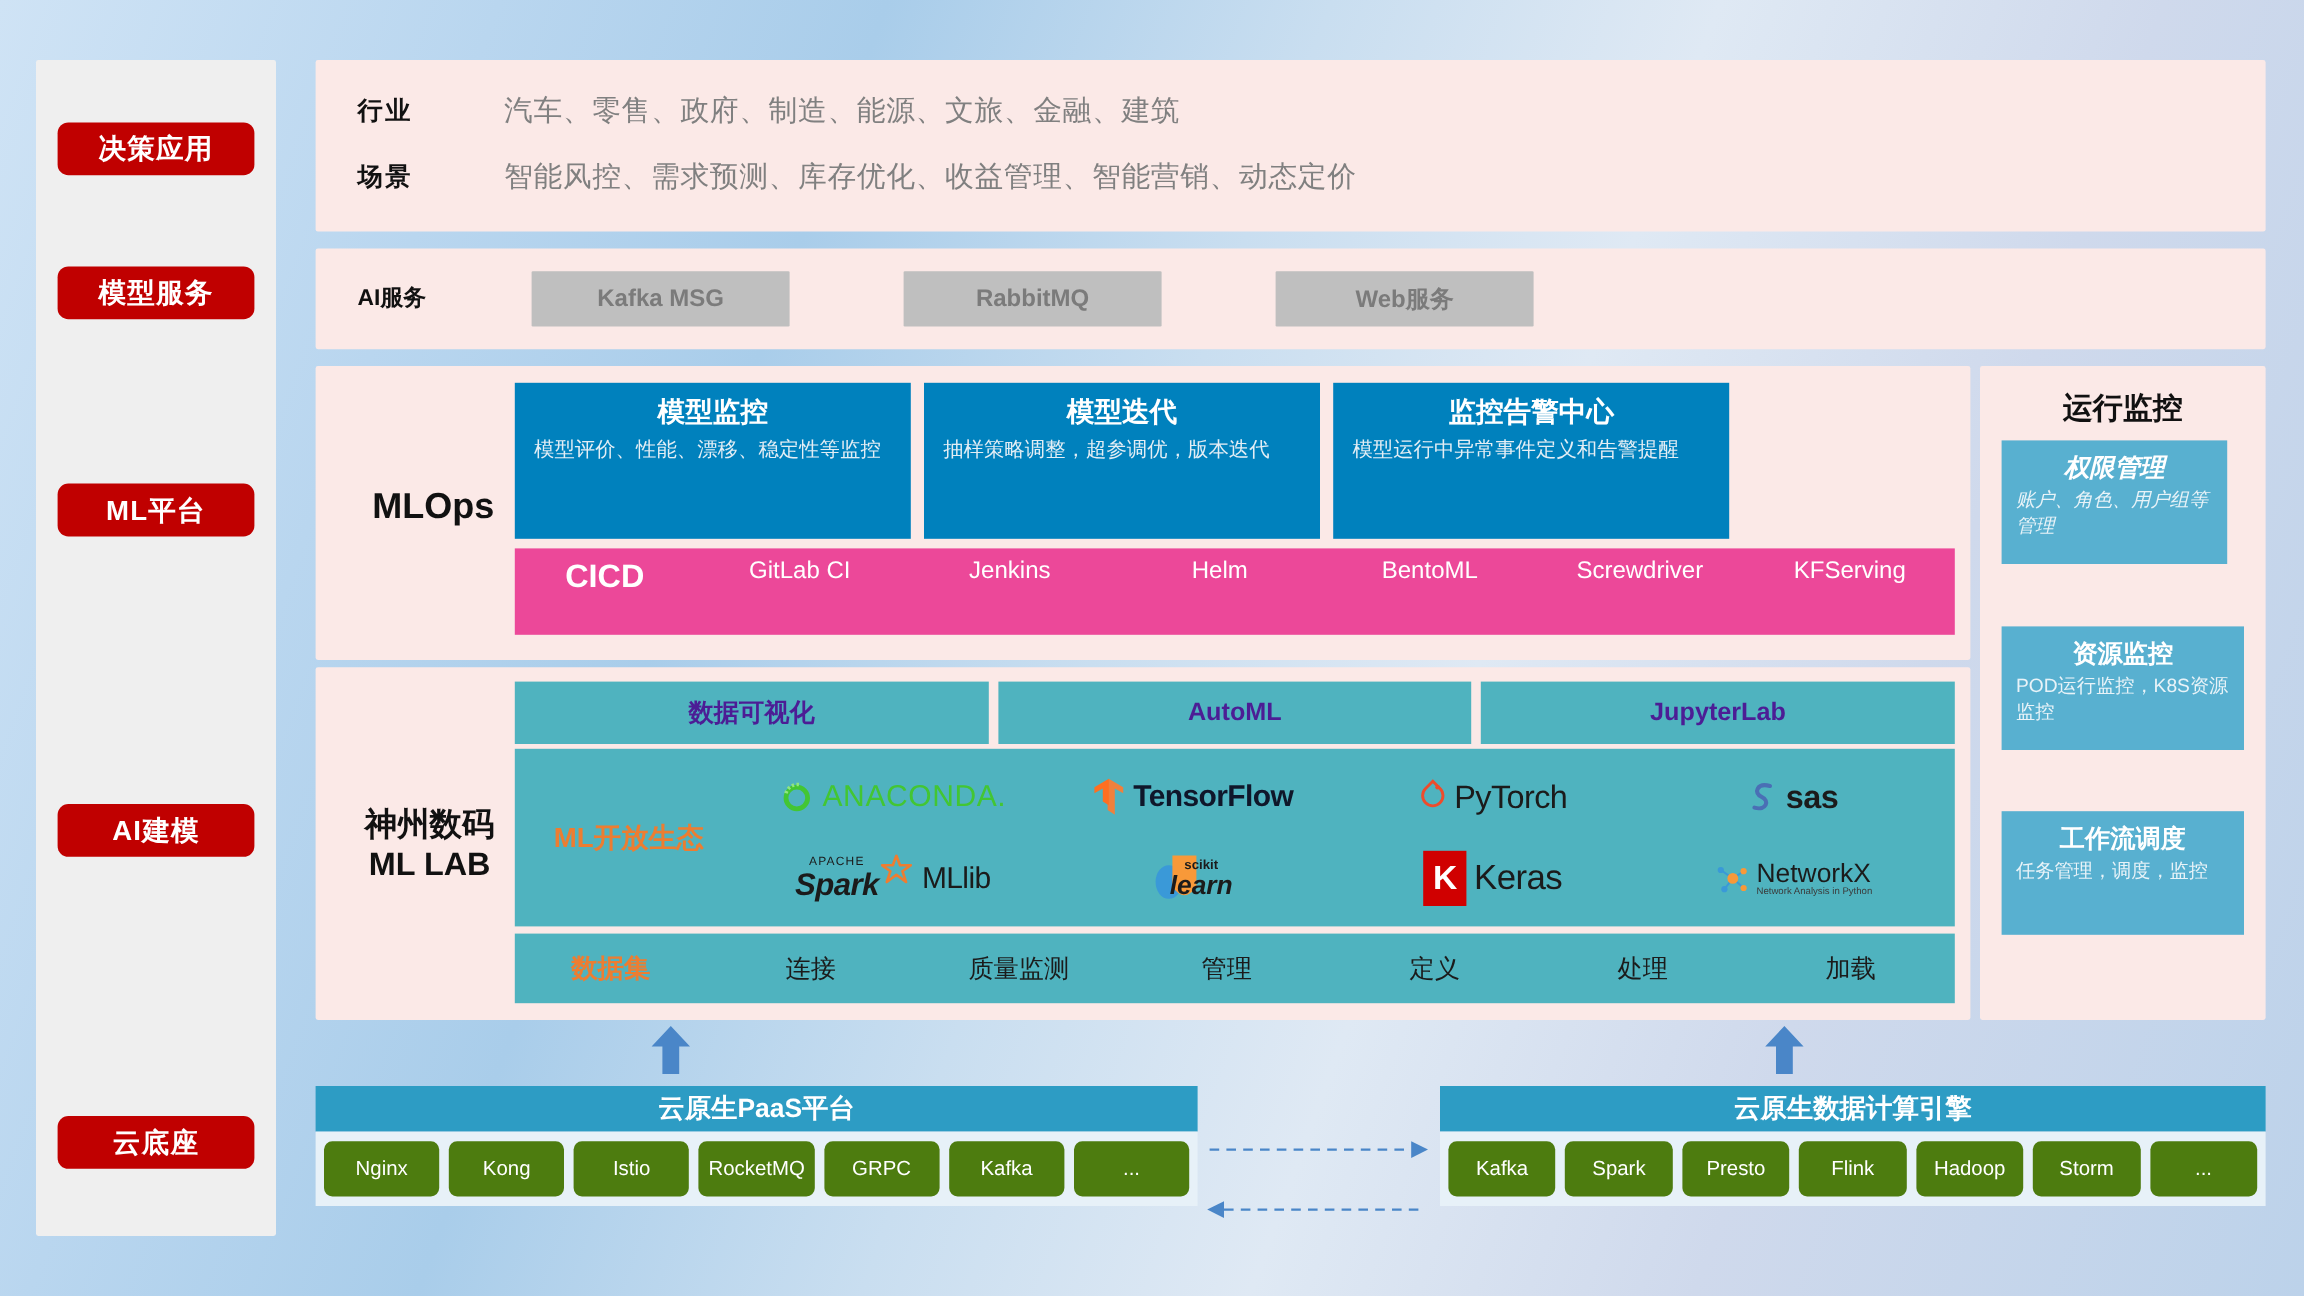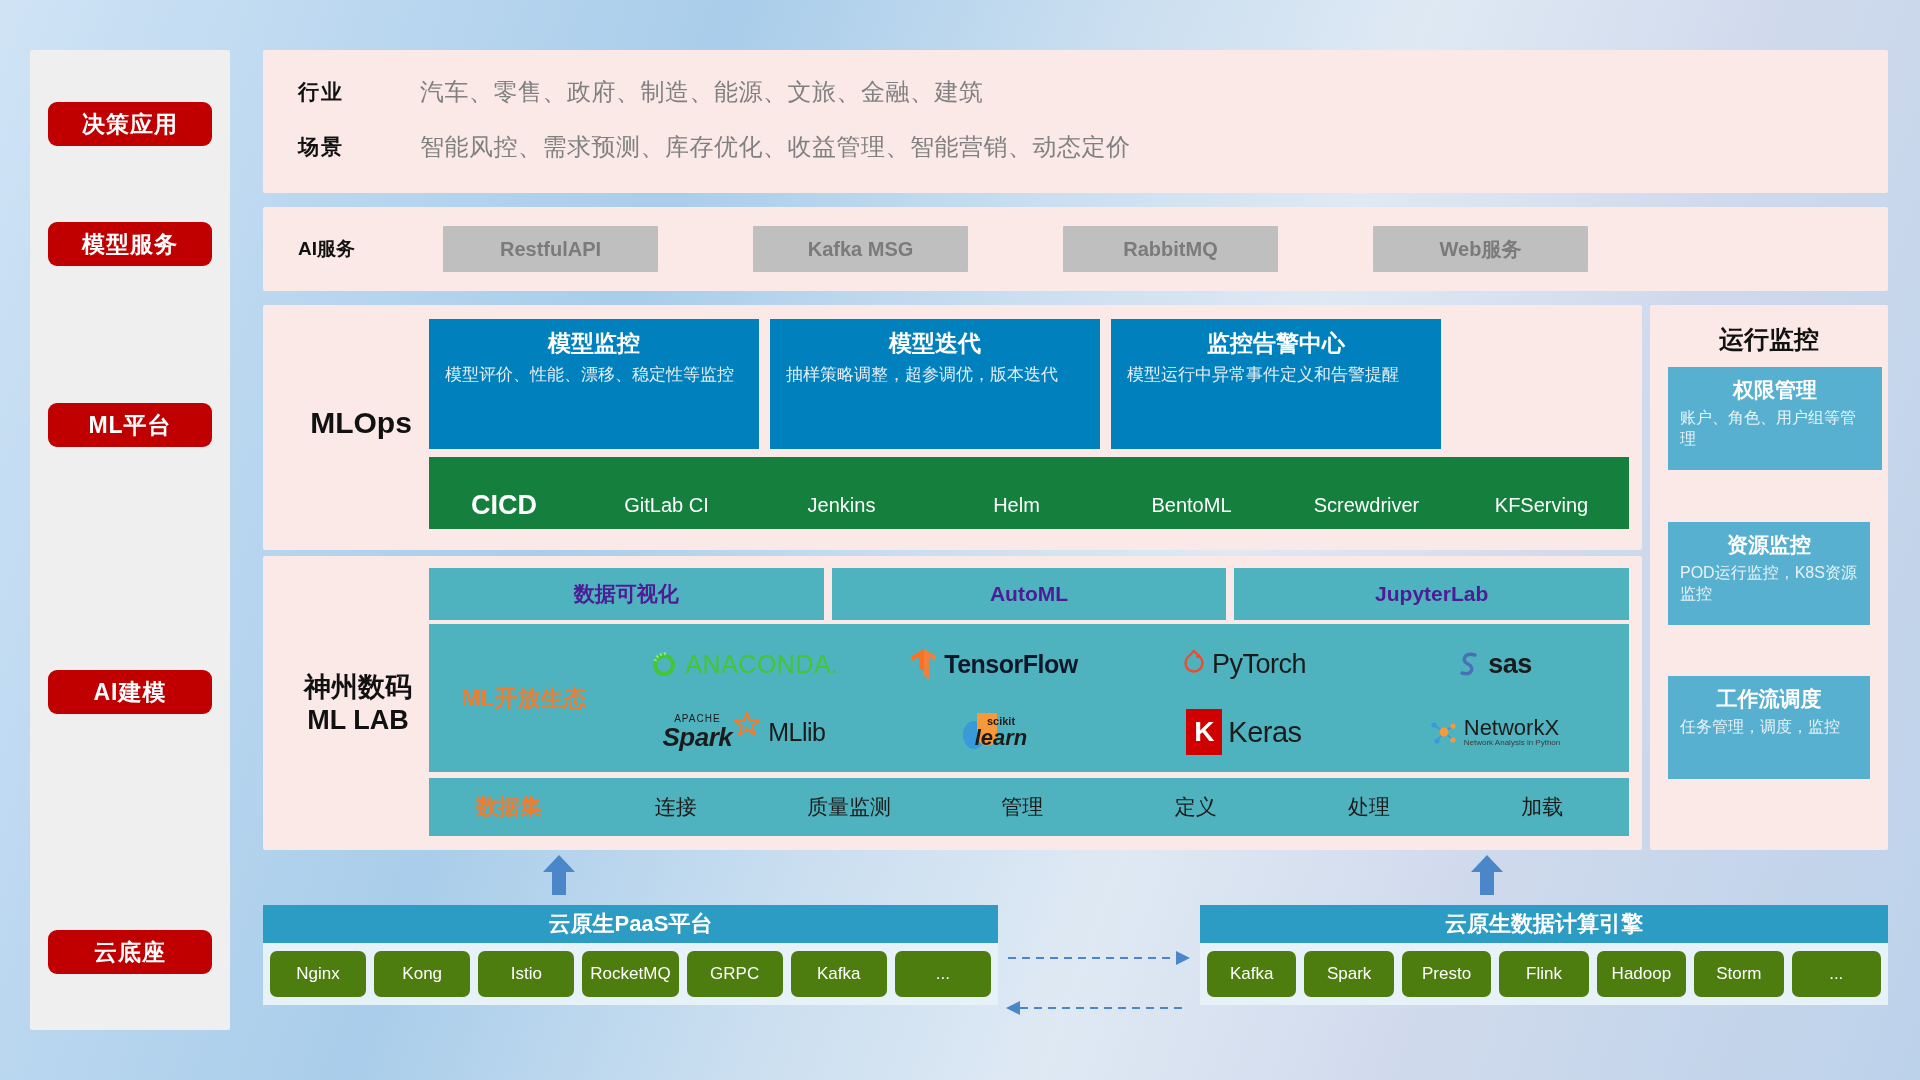--- a/index.html
+++ b/index.html
@@ -49,22 +49,22 @@
 
   
   .blue-card {
     background: #0081bd; color: #fff; padding: 12px 16px 10px 16px;
     display: flex; flex-direction: column; gap: 8px;
   }
   .blue-card .bc-title { font-size: 23px; font-weight: bold; text-align: center; line-height: 1.1; }
   .blue-card .bc-desc { font-size: 17px; color: #e3eef5; line-height: 1.35; }
 
   .cicd-bar {
-    background: #15803d; color: #fff; display: flex; align-items: center;
-    padding: 24px 0 0 0;
+    background: #ec4899; color: #fff; display: flex; align-items: flex-start;
+    padding: 8px 0 0 0;
   }
   .cicd-bar .cicd-head { font-size: 27px; font-weight: bold; width: 150px; text-align: center; flex: none; }
   .cicd-bar .cicd-item { font-size: 20px; flex: 1; text-align: center; line-height: 1.15; }
 
   
   .teal { background: #4fb3bf; }
   .teal-tab {
     background: #4fb3bf; color: #4c1d95; font-weight: bold; font-size: 21px;
     display: flex; align-items: center; justify-content: center; height: 100%;
   }
@@ -138,23 +138,20 @@
           <div class="iz-key">场景</div>
           <div class="iz-val">智能风控、需求预测、库存优化、收益管理、智能营销、动态定价</div>
         </div>
       </div>
     </div>
 
     <div class="band" style="left:13px; top:207px; width:1625px; height:84px;">
       <div style="position:absolute; left:35px; top:19px; width:1560px; display:flex; align-items:center;">
         <div class="rowlabel" style="width:120px;">AI服务</div>
         <div style="flex:1; display:flex; gap:95px; padding-left:25px;">
-          <div class="aisvc-chip" style="width:215px;">
-              <span>RestfulAPI</span>
-            </div>
           <div class="aisvc-chip" style="width:215px;">
               <span>Kafka MSG</span>
             </div>
           <div class="aisvc-chip" style="width:215px;">
               <span>RabbitMQ</span>
             </div>
           <div class="aisvc-chip" style="width:215px;">
               <span>Web服务</span>
             </div>
         </div>
@@ -302,21 +299,21 @@
           <div class="ds-item">定义</div>
           <div class="ds-item">处理</div>
           <div class="ds-item">加载</div>
         </div>
       </div>
     </div>
 
     <div class="band" style="left:1400px; top:305px; width:238px; height:545px;">
       <div class="rm-title" style="position:absolute; left:0; top:18px; width:238px;">运行监控</div>
 
-      <div class="rm-card" style="position:absolute; left:18px; top:62px; width:214px; height:103px;">
+      <div class="rm-card" style="position:absolute; left:18px; top:62px; width:188px; height:103px;font-style:italic;">
         <div class="rm-h">权限管理</div>
         <div class="rm-d">账户、角色、用户组等管理</div>
       </div>
       <div class="rm-card" style="position:absolute; left:18px; top:217px; width:202px; height:103px;">
         <div class="rm-h">资源监控</div>
         <div class="rm-d">POD运行监控，K8S资源监控</div>
       </div>
       <div class="rm-card" style="position:absolute; left:18px; top:371px; width:202px; height:103px;">
         <div class="rm-h">工作流调度</div>
         <div class="rm-d">任务管理，调度，监控</div>

